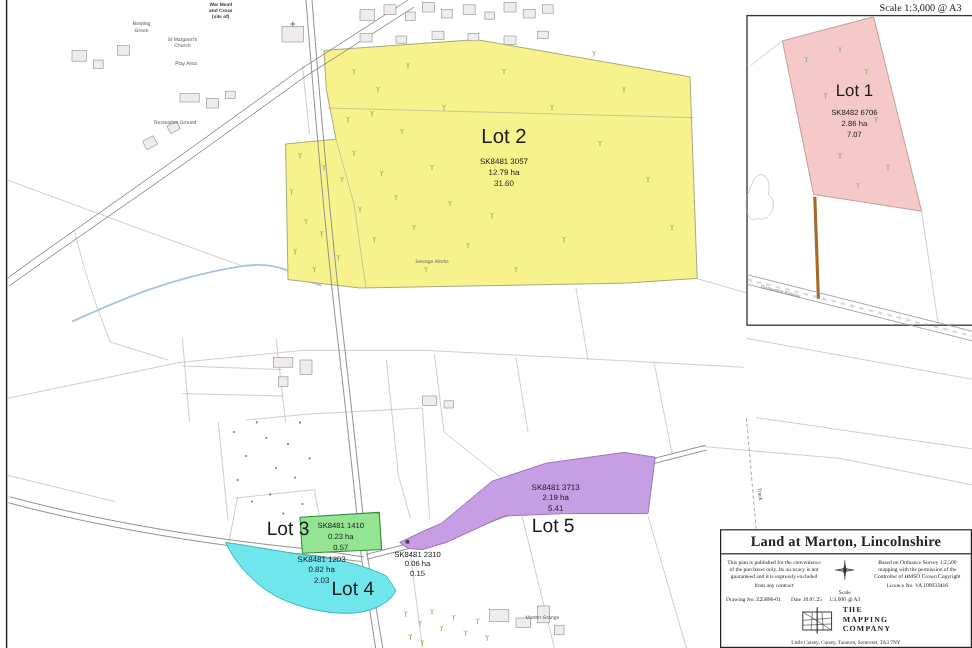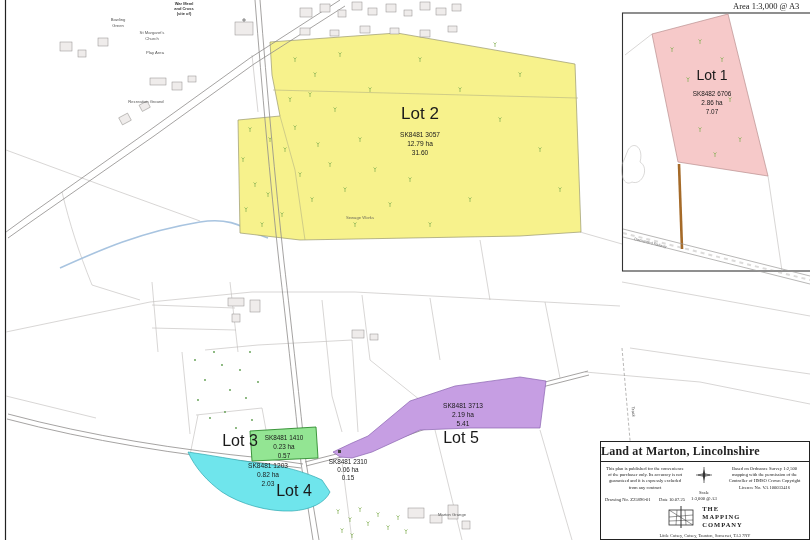--- a/index.html
+++ b/index.html
@@ -4,21 +4,21 @@
 <style>
   html,body{margin:0;padding:0;}
   body{width:810px;height:540px;overflow:hidden;background:#fff;position:relative;
        font-family:"Liberation Sans",sans-serif;}
   #map-svg{position:absolute;left:0;top:0;}
   .scale-note-top{position:absolute;left:733px;top:1px;font-family:"Liberation Serif",serif;
        font-size:8.5px;color:#222;}
   
   .titleblock{position:absolute;left:600px;top:441px;width:208px;height:97px;background:#fff;
        border:1px solid #222;font-family:"Liberation Serif",serif;color:#222;}
-  .tb-title{height:19px;line-height:19px;font-size:12px;font-weight:bold;
+  .tb-title{height:19px;line-height:19px;text-align:center;font-size:12px;font-weight:bold;
        border-bottom:1px solid #222;letter-spacing:.2px;}
   .tb-mid{display:flex;padding:4px 3px 0 4px;}
   .tb-left{width:80px;font-size:4.6px;text-align:center;line-height:1.35;}
   .tb-draw{display:flex;justify-content:space-between;margin-top:6px;font-size:4.6px;}
   .tb-center{width:38px;text-align:center;}
   .tb-center .scale-lines{font-size:4.6px;line-height:1.3;margin-top:2px;}
   .tb-right{flex:1;font-size:4.6px;text-align:center;line-height:1.35;padding:0 2px;}
   .tb-logo{position:absolute;left:0;right:0;bottom:10px;display:flex;justify-content:center;
        align-items:center;gap:5px;}
   .tb-logo-text{font-size:6.5px;font-weight:bold;letter-spacing:1px;line-height:1.25;}
@@ -263,21 +263,21 @@
     <text font-size="3.8" fill="#777" transform="translate(634,240) rotate(14)">Dismantled Railway</text>
     <g fill="#1a1a1a" text-anchor="middle">
       <text x="712" y="80" font-size="14">Lot 1</text>
       <text x="712" y="96" font-size="6.4">SK8482 6706</text>
       <text x="712" y="105" font-size="6.4">2.86 ha</text>
       <text x="712" y="114" font-size="6.4">7.07</text>
     </g>
   </g>
 </svg>
 
-<div class="scale-note-top">Area 1:3,000 @ A3</div>
+<div class="scale-note-top">Scale 1:3,000 @ A3</div>
 
 <div class="titleblock">
   <div class="tb-title">Land at Marton, Lincolnshire</div>
   <div class="tb-mid">
     <div class="tb-left">
       <div>This plan is published for the convenience of the purchaser only. Its accuracy is not guaranteed and it is expressly excluded from any contract</div>
       <div class="tb-draw">
         <span>Drawing No. Z25896-01</span>
         <span>Date 10.07.25</span>
       </div>

